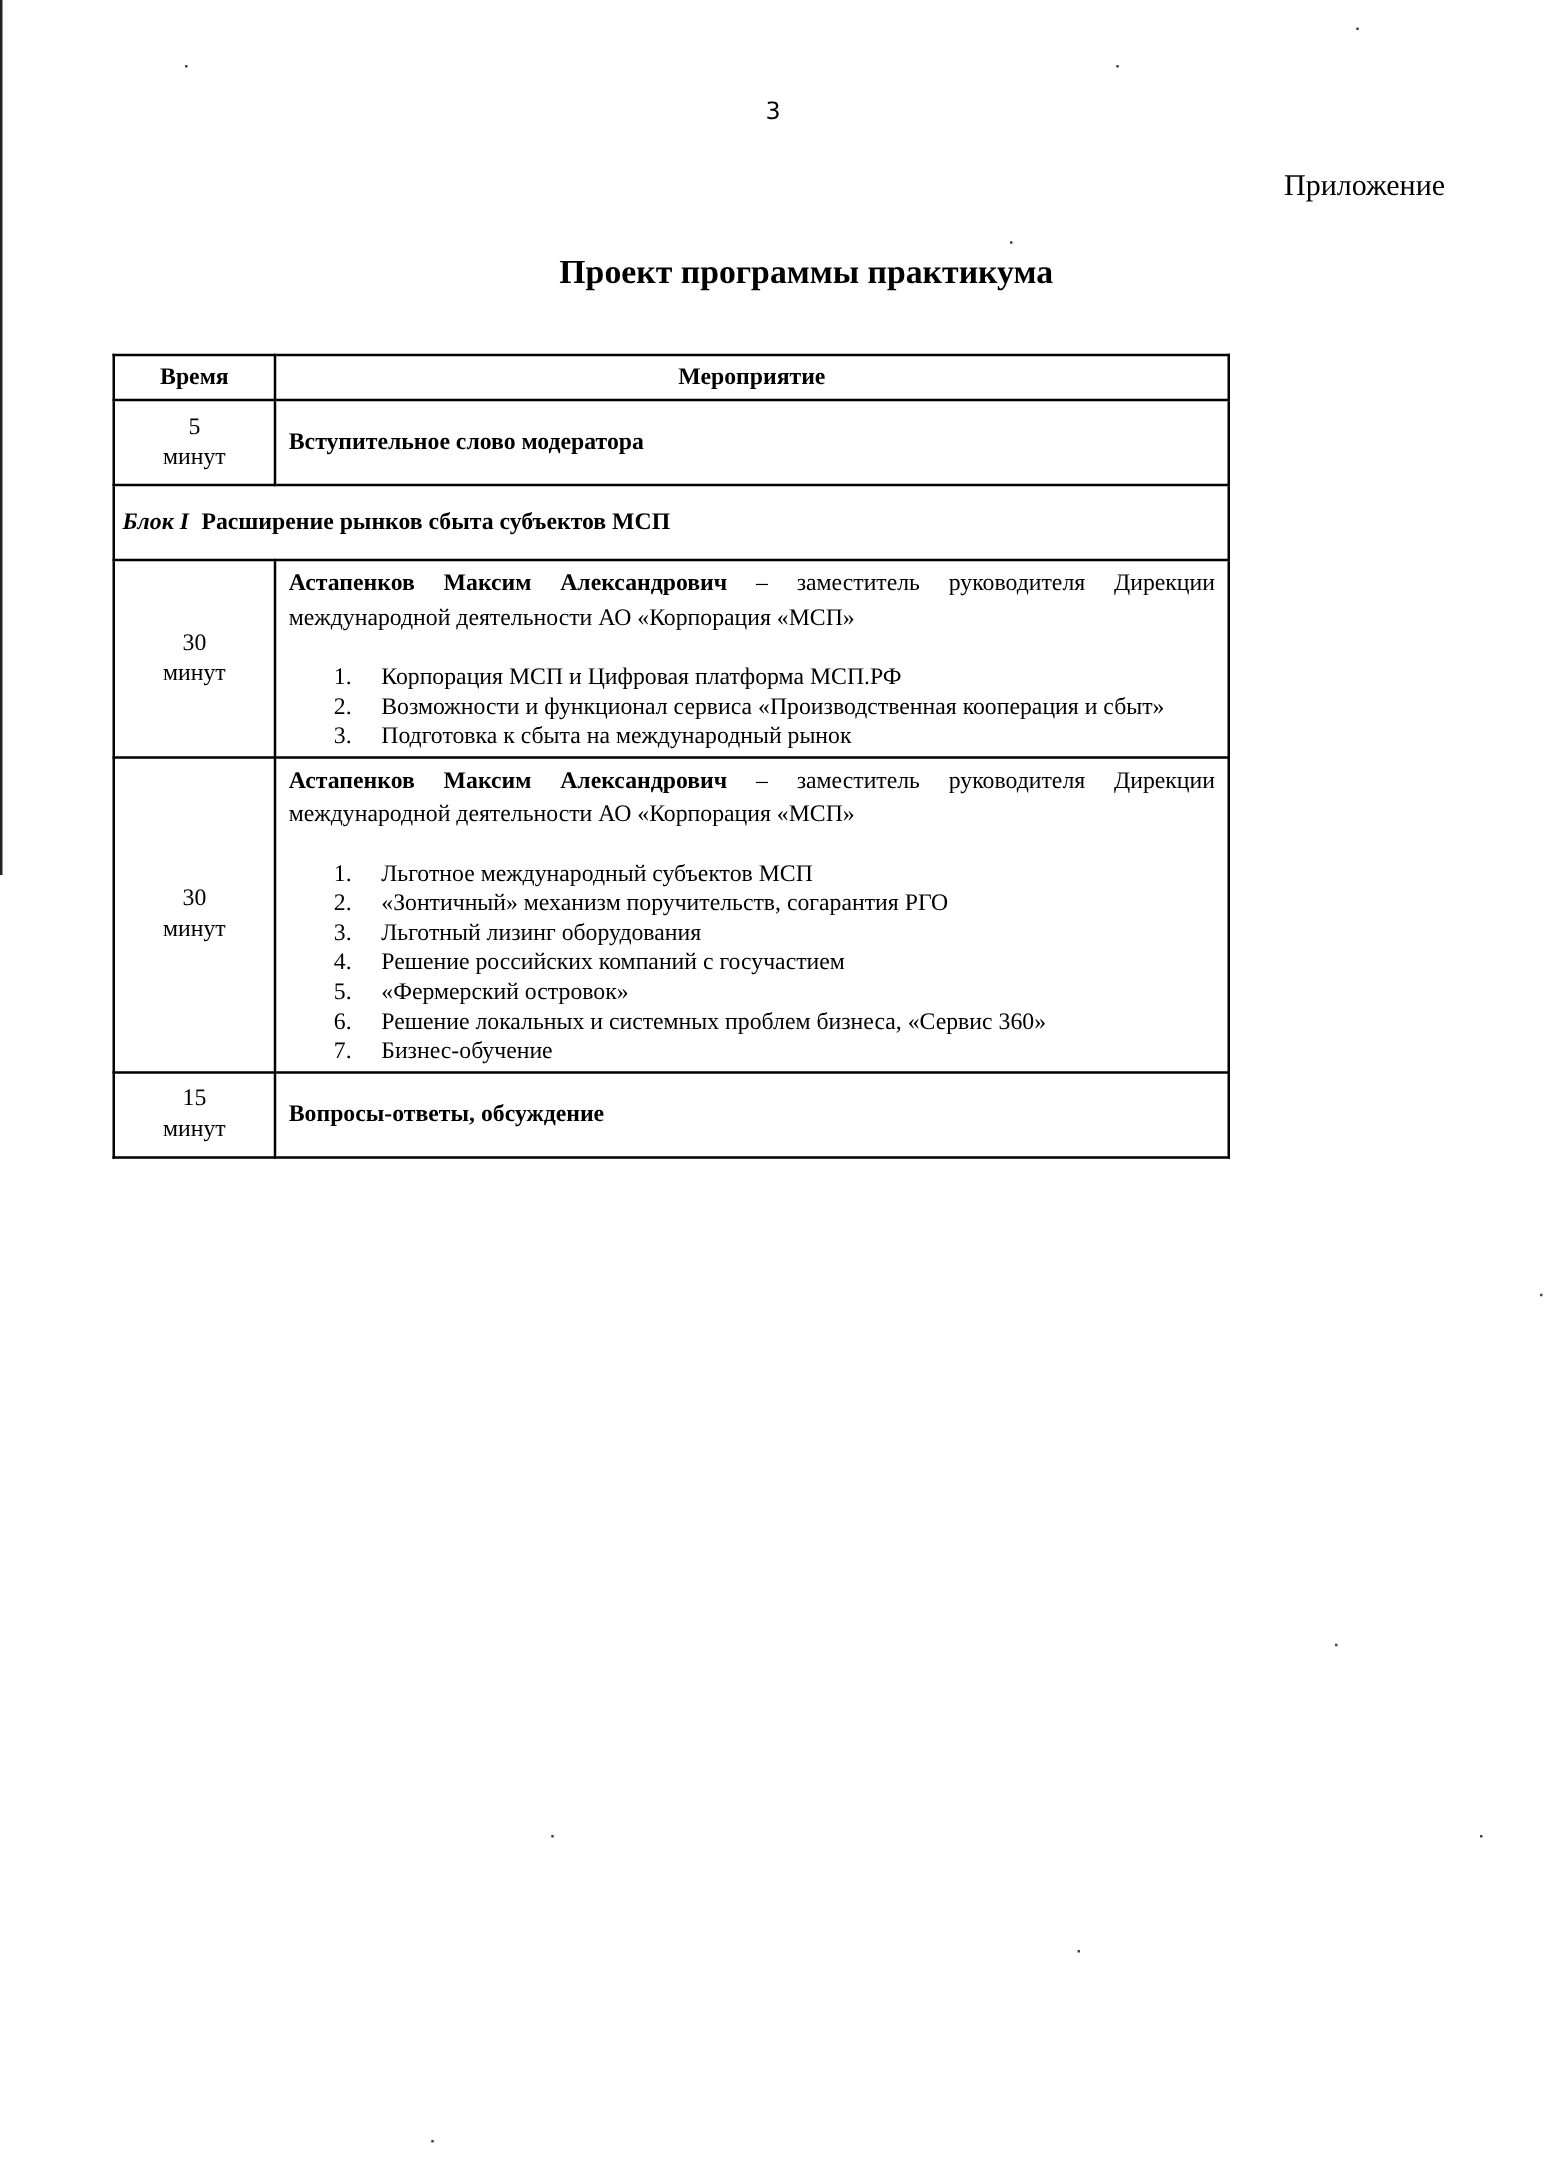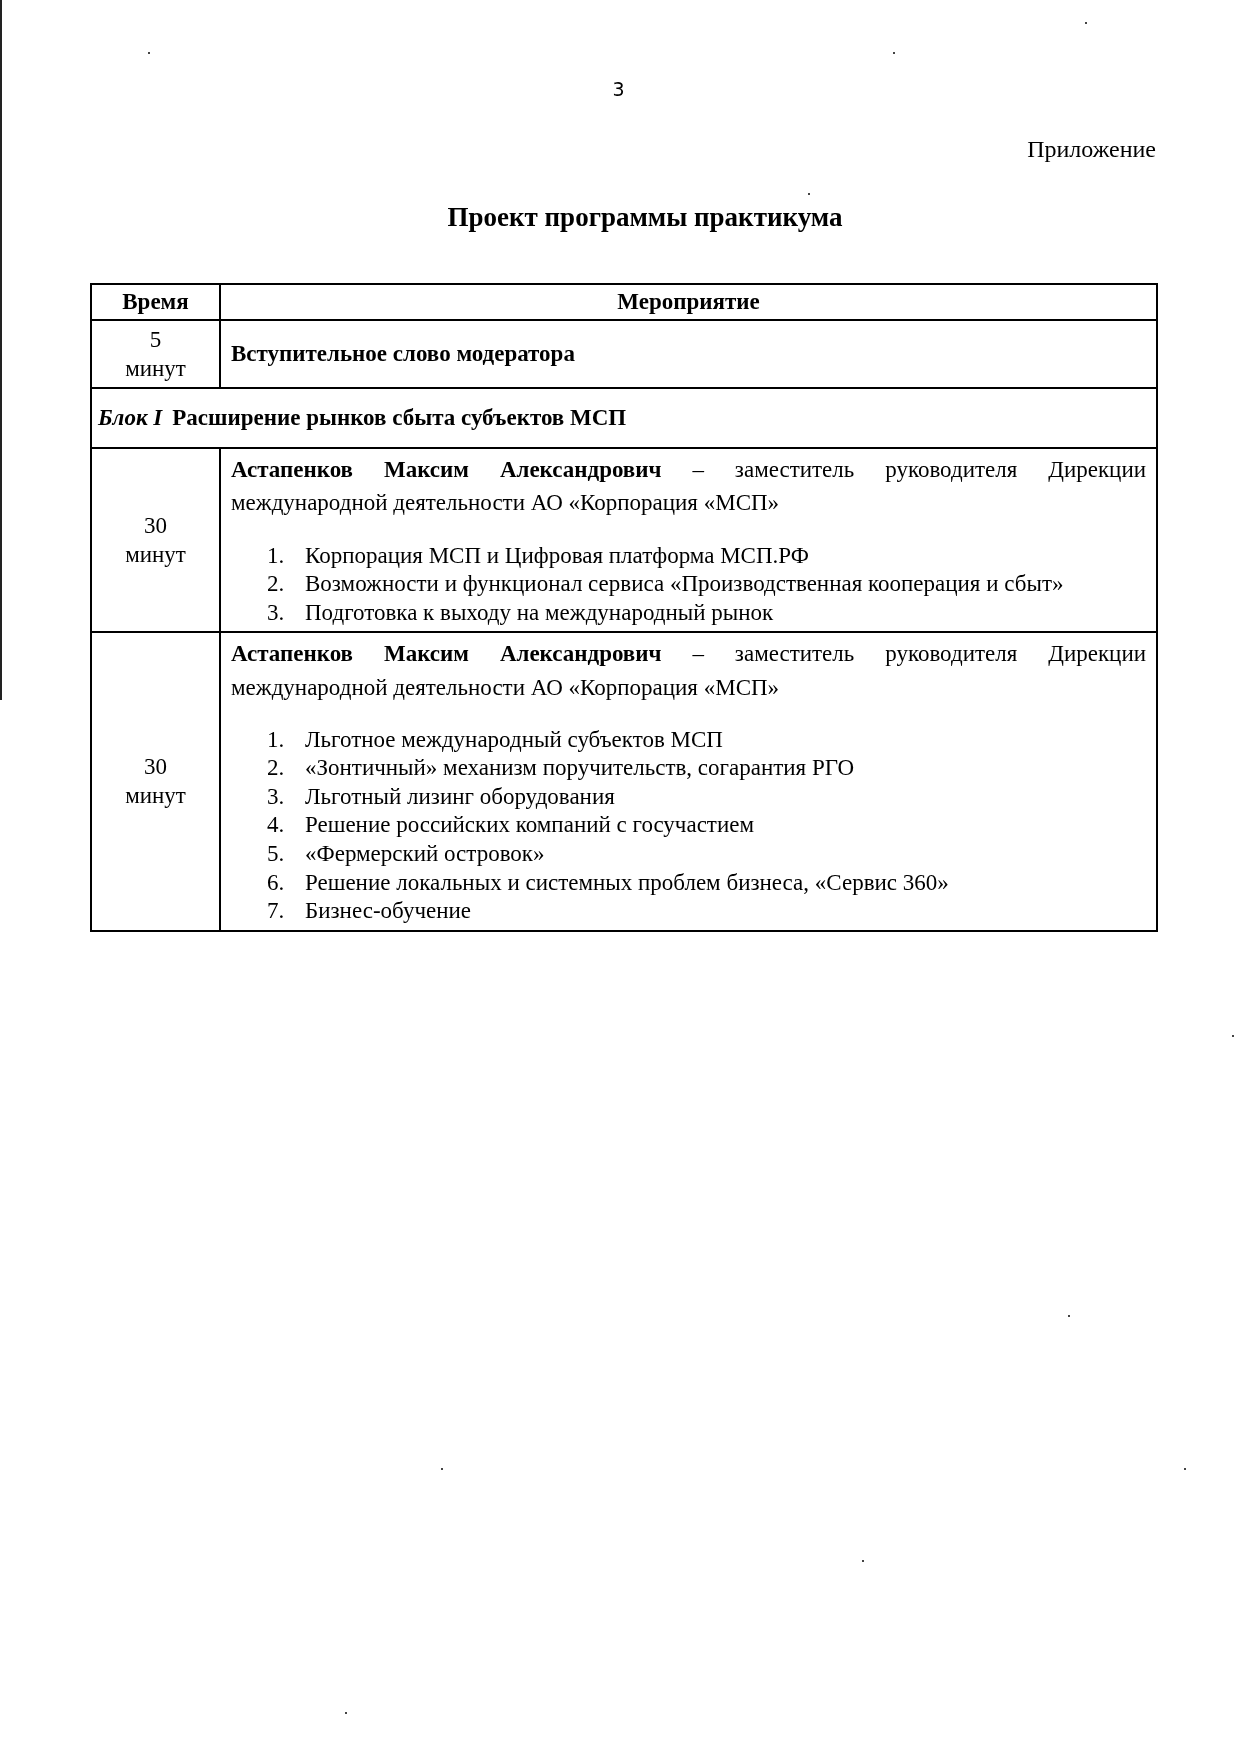--- a/index.html
+++ b/index.html
@@ -15,22 +15,22 @@
       font-family: "DejaVu Sans", "Liberation Sans", sans-serif; font-size: 19px;
     }
     .appendix {
       position: absolute; top: 136px; right: 81px; font-size: 24px;
     }
     .doc-title {
       position: absolute; top: 202px; left: 0; width: 1290px; text-align: center;
       font-size: 27px; font-weight: bold;
     }
     table.program {
-      position: absolute; top: 283px; left: 90px; width: 1068px;
-      border-collapse: collapse; font-size: 23px; line-height: 1.28;
+      position: absolute; top: 283px; left: 90px; width: 894px;
+      border-collapse: collapse; font-size: 19px; line-height: 1.28;
     }
     table.program td, table.program th {
       border: 2px solid #000; vertical-align: middle;
     }
     table.program th { font-weight: bold; padding: 2px 6px; height: 30px; }
     .col-time { width: 115px; text-align: center; }
     .time-cell { text-align: center; padding: 2px 4px; }
     .event-cell { padding: 4px 10px; }
     .event-bold { font-weight: bold; }
     .block-row td { padding: 12px 6px; height: 34px; font-weight: bold; }
@@ -86,21 +86,21 @@
           <li>
               <span class="num">1.</span>
               <span>Корпорация МСП и Цифровая платформа МСП.РФ</span>
             </li>
           <li>
               <span class="num">2.</span>
               <span>Возможности и функционал сервиса «Производственная кооперация и сбыт»</span>
             </li>
           <li>
               <span class="num">3.</span>
-              <span>Подготовка к выходу на международный рынок</span>
+              <span>Подготовка к сбыта на международный рынок</span>
             </li>
         </ul>
       </td>
     </tr>
 
 
     <tr>
       <td class="time-cell">
         <div>30</div>
         <div>минут</div>
@@ -133,20 +133,27 @@
               <span>Решение локальных и системных проблем бизнеса, «Сервис 360»</span>
             </li>
           <li>
               <span class="num">7.</span>
               <span>Бизнес-обучение</span>
             </li>
         </ul>
       </td>
     </tr>
 
+    <tr class="h5">
+      <td class="time-cell">
+        <div>15</div>
+        <div>минут</div>
+      </td>
+      <td class="event-cell event-bold">Вопросы-ответы, обсуждение</td>
+    </tr>
   </tbody>
 </table>
 
 <div class="dot" style="left:148px;top:52px"></div>
 <div class="dot" style="left:893px;top:52px"></div>
 <div class="dot" style="left:1085px;top:22px"></div>
 <div class="dot" style="left:808px;top:193px"></div>
 <div class="dot" style="left:1068px;top:1315px"></div>
 <div class="dot" style="left:441px;top:1468px"></div>
 <div class="dot" style="left:1184px;top:1468px"></div>

